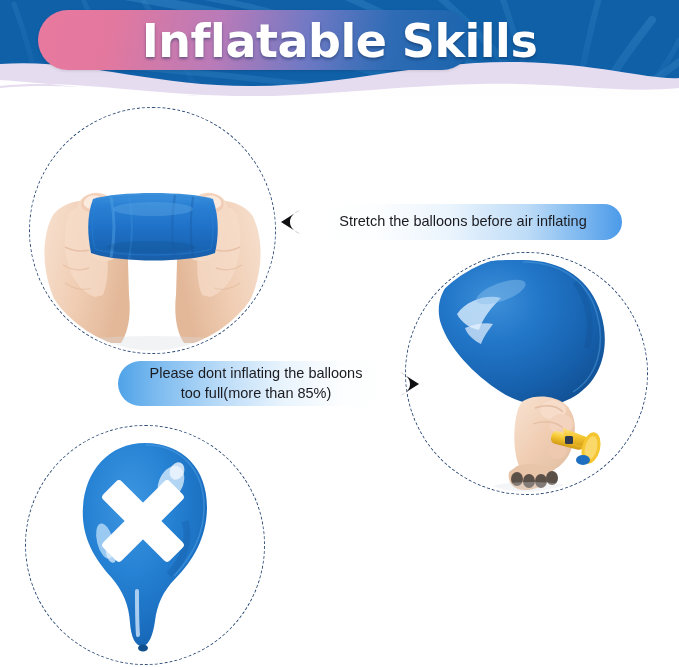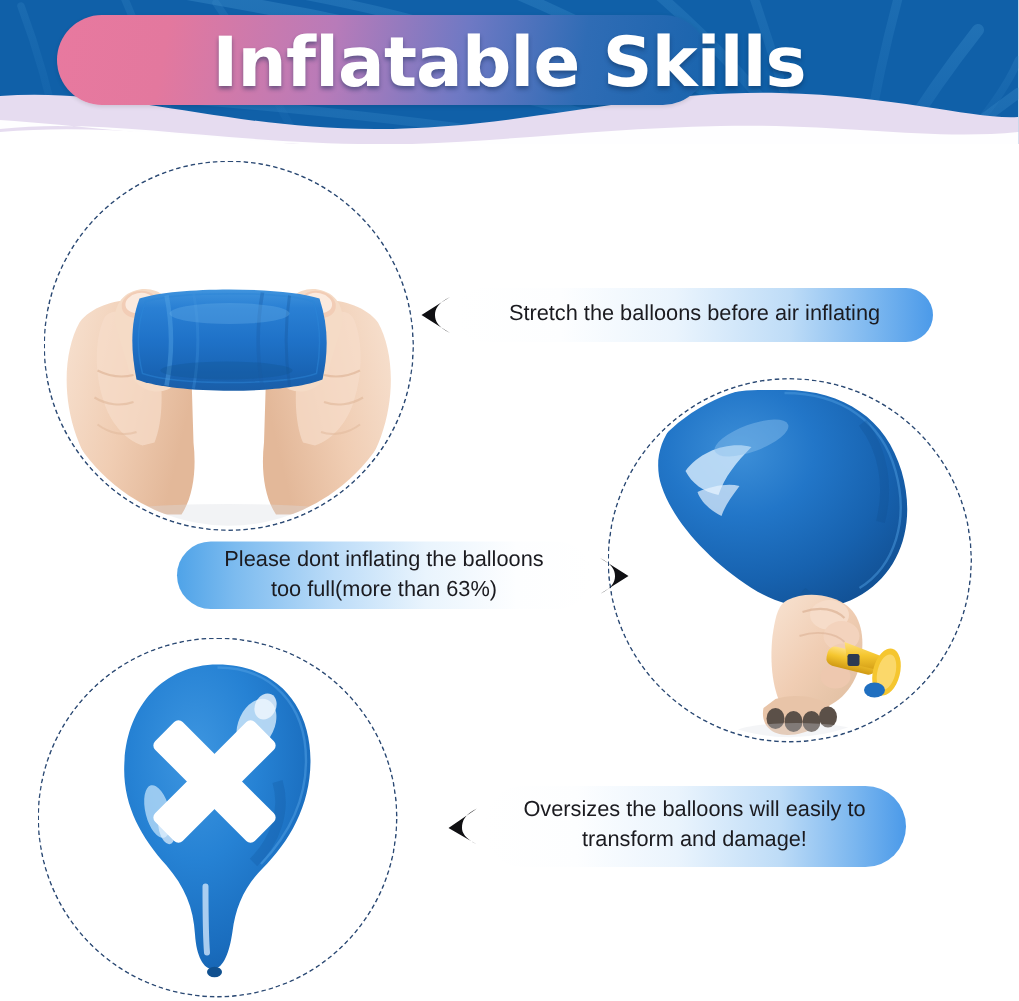--- a/index.html
+++ b/index.html
@@ -55,21 +55,21 @@
     font-size:14.5px;
     line-height:1.35;
     text-align:center;
     padding:0 14px;
   }
   .pill.grad-right{background:linear-gradient(90deg,#ffffff 0%,#fdfeff 22%,#eaf4fd 46%,#bedcf7 70%,#7ab6ef 88%,#4b9ae9 100%);}
   .pill.grad-left{background:linear-gradient(90deg,#4fa3e8 0%,#7cbbef 14%,#bcdcf8 38%,#e9f4fd 60%,#fdfeff 82%,#ffffff 100%);}
   .arrow{width:26px;height:30px;flex:none;}
 
   
-  #callout-stretch{left:278px;top:192px;}
+  #callout-stretch{left:278px;top:204px;}
   #callout-stretch .pill{width:318px;height:36px;}
   
   #callout-notfull{left:118px;top:361px;}
   #callout-notfull .pill{width:276px;height:45px;justify-content:center;}
   
   #callout-oversize{left:296px;top:524px;}
   #callout-oversize .pill{width:282px;height:54px;}
 </style>
 </head>
 <body>
@@ -305,33 +305,22 @@
     </svg>
     <div class="pill grad-right">
       <span>Stretch the balloons before air inflating</span>
     </div>
   </div>
 
   <div class="callout" id="callout-notfull">
     <div class="pill grad-left">
       <span style="display:block">
         <span style="display:block">Please dont inflating the balloons</span>
-        <span style="display:block">too full(more than 63%)</span>
+        <span style="display:block">too full(more than 85%)</span>
       </span>
     </div>
     <svg class="arrow" viewBox="0 0 26 30" style="margin-left:2px">
       <path d="M4 3 L23 15 L4 27 C12 23 14 19 14 15 C14 11 12 7 4 3 Z" fill="#101013"></path>
     </svg>
   </div>
 
-  <div class="callout" id="callout-oversize">
-    <svg class="arrow" viewBox="0 0 26 30">
-      <path d="M22 3 L3 16 L22 27 C14 23 12 19 12 16 C12 11 14 7 22 3 Z" fill="#101013"></path>
-    </svg>
-    <div class="pill grad-right">
-      <span style="display:block">
-        <span style="display:block">Oversizes the balloons will easily to</span>
-        <span style="display:block">transform and damage!</span>
-      </span>
-    </div>
-  </div>
 
 </div>
 
 </body></html>

